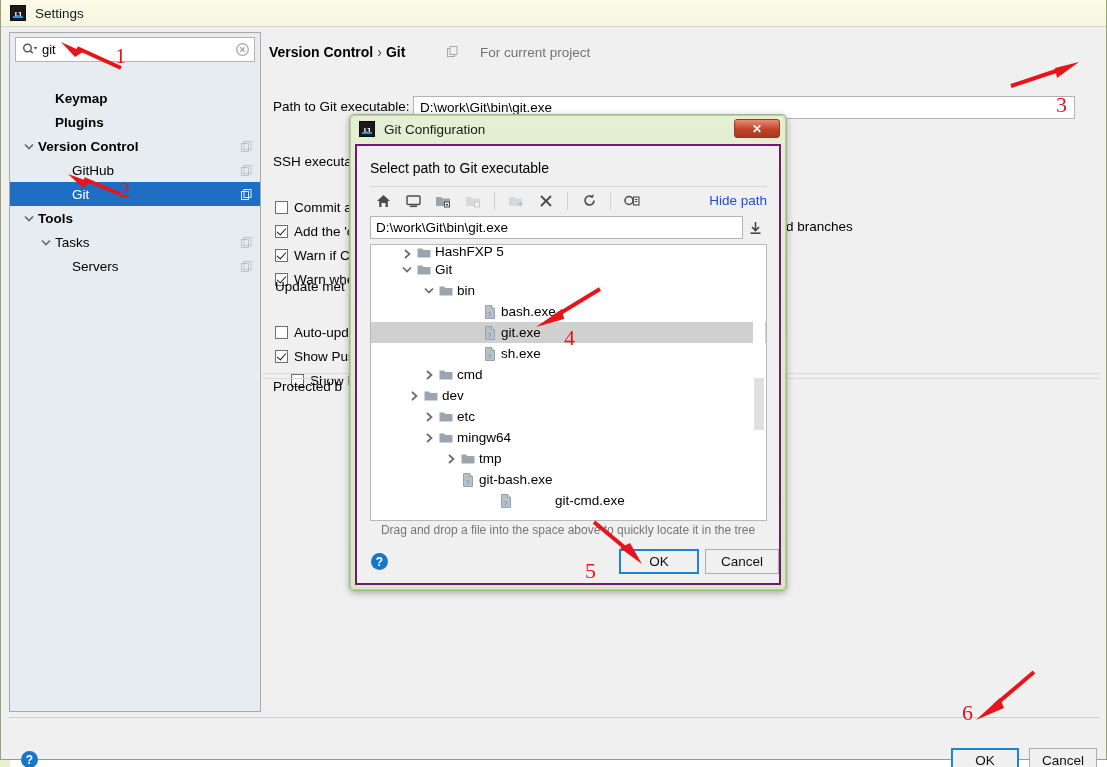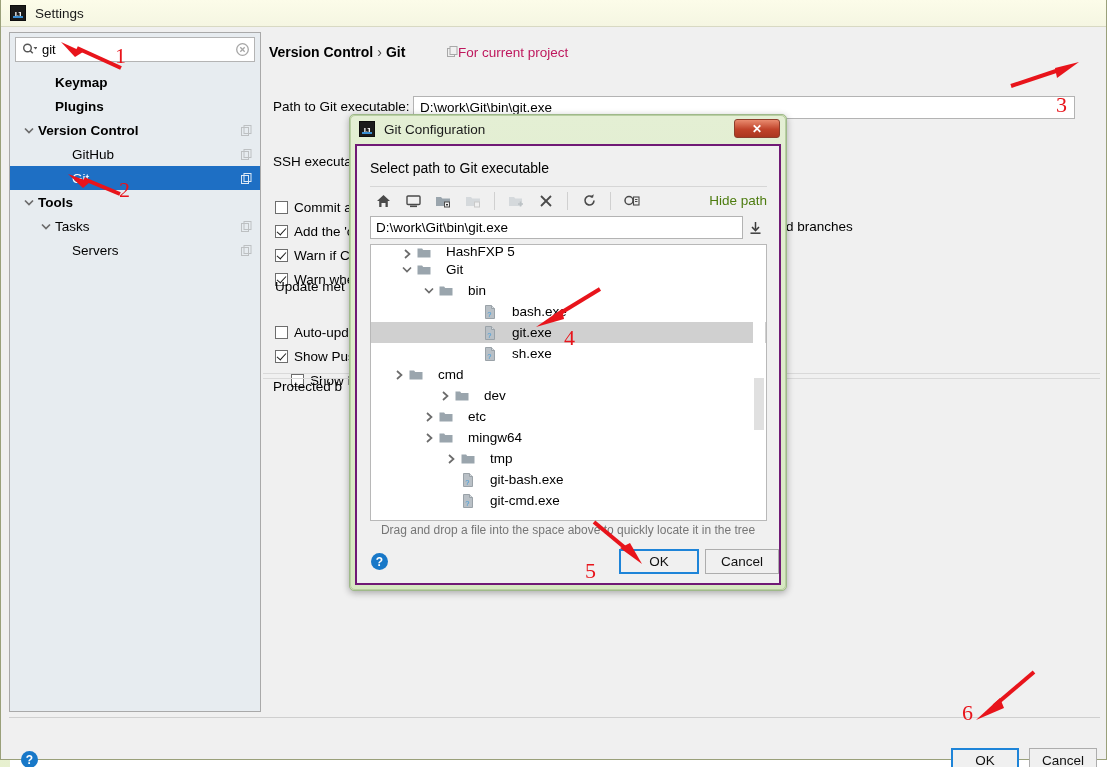--- a/index.html
+++ b/index.html
@@ -79,42 +79,42 @@
     position: relative;
   }
   .search-icon-box { width: 26px; display: flex; align-items: center; justify-content: center; }
   .search-input {
     border: none; outline: none; flex: 1; font-size: 13px;
     font-family: "Liberation Sans", sans-serif; color: #000; background: transparent;
     padding: 0; height: 21px;
   }
   .clear-icon { width: 24px; display: flex; align-items: center; justify-content: center; }
 
-  .tree { margin-top: 8px; }
+  .tree { margin-top: 24px; }
   .tree-row {
     height: 24px; display: flex; align-items: center; position: relative;
     font-size: 13.5px; padding-right: 8px;
   }
   .tree-row.selected { background: #1e6fc4; color: #fff; }
   .tree-row .twisty { width: 18px; display: flex; align-items: center; justify-content: center; flex: none; }
   .tree-row .label { white-space: nowrap; }
   .tree-row .label.bold { font-weight: bold; }
   .tree-row .copy-badge { margin-left: auto; opacity: .45; display: flex; }
   .tree-row.selected .copy-badge { opacity: .85; }
 
   
   .mainpanel {
     position: absolute; left: 262px; top: 5px; right: 6px; height: 680px;
     background: #f0f0f0; overflow: hidden;
   }
   .breadcrumb { position: absolute; left: 6px; top: 12px; font-size: 14px; font-weight: bold; white-space: nowrap; }
   .breadcrumb .sep { font-weight: normal; color: #444; margin: 0 4px; }
   .for-project {
-    position: absolute; left: 184px; top: 13px; color: #be185d; font-size: 13.5px;
-    display: flex; align-items: center; gap: 0; white-space: nowrap;
+    position: absolute; left: 184px; top: 13px; color: #737373; font-size: 13.5px;
+    display: flex; align-items: center; gap: 22px; white-space: nowrap;
   }
   .row-label { position: absolute; font-size: 13.5px; white-space: nowrap; }
   .path-field {
     position: absolute; left: 150px; top: 64px; width: 662px; height: 23px;
     background: #fff; border: 1px solid #b3b3b3; font-size: 13.5px;
     display: flex; align-items: center; padding-left: 6px;
   }
   .cb-row { position: absolute; display: flex; align-items: center; gap: 6px; font-size: 13.5px; white-space: nowrap; }
   .cbox {
     width: 13px; height: 13px; border: 1px solid #6d6d6d; background: #fff;
@@ -171,36 +171,36 @@
     background: #f0f0f0; border: 2px solid #701a75;
   }
   .dialog-heading { position: absolute; left: 13px; top: 14px; font-size: 14px; }
   .dlg-toolbar {
     position: absolute; left: 13px; top: 40px; right: 12px; height: 28px;
     display: flex; align-items: center; gap: 4px;
     border-top: 1px solid #d6d6d6;
   }
   .tbtn { width: 26px; height: 24px; display: flex; align-items: center; justify-content: center; }
   .tsep { width: 1px; height: 18px; background: #d0d0d0; margin: 0 4px; }
-  .hide-path { margin-left: auto; color: #4d7c0f; font-size: 13.5px; }
+  .hide-path { margin-left: auto; color: #1d4ed8; font-size: 13.5px; }
   .dlg-path-row { position: absolute; left: 13px; top: 70px; right: 12px; height: 23px; display: flex; align-items: center; }
   .dlg-path-field {
     flex: 1; height: 23px; background: #fff; border: 1px solid #b3b3b3;
     display: flex; align-items: center; padding-left: 5px; font-size: 13.5px;
   }
   .dlg-path-dl { width: 24px; display: flex; align-items: center; justify-content: center; }
   .dlg-tree {
     position: absolute; left: 13px; top: 98px; right: 12px; bottom: 62px;
     background: #fff; border: 1px solid #b8b8b8; overflow: hidden;
   }
   .ft-row { height: 21px; display: flex; align-items: center; font-size: 13.5px; white-space: nowrap; }
   .ft-row.sel { background: #d0d0d0; }
   .ft-twisty { width: 16px; display: flex; align-items: center; justify-content: center; flex: none; }
   .ft-icon { width: 18px; display: flex; align-items: center; justify-content: center; flex: none; }
-  .ft-name { margin-left: 13px; }
+  .ft-name { margin-left: 2px; }
   .dlg-scrollbar {
     position: absolute; right: 1px; top: 1px; width: 12px; bottom: 1px; background: #fff;
   }
   .dlg-scroll-thumb { position: absolute; left: 1px; width: 10px; top: 132px; height: 52px; background: #e0e0e0; }
   .dlg-hint { position: absolute; left: 0; right: 0; bottom: 46px; text-align: center; color: #767676; font-size: 12px; }
   .dlg-help {
     position: absolute; left: 14px; bottom: 13px; width: 17px; height: 17px; border-radius: 50%;
     background: #1878c8; color: #fff; font-size: 12px; font-weight: bold;
     display: flex; align-items: center; justify-content: center;
   }
@@ -573,70 +573,70 @@
               <span class="ft-twisty"></span>
               <span class="ft-icon">
                 <svg width="13" height="14" viewBox="0 0 13 14">
                   <path d="M1.5 0.5h6l3 3v10h-9Z" fill="#b9c0c6" stroke="#9aa2a8"></path>
                   <path d="M7.5 0.5v3h3" fill="#d5dade" stroke="#9aa2a8"></path>
                   <text x="3.2" y="12.4" font-size="7.5" fill="#3c9adc" font-family="Liberation Sans, sans-serif">?</text>
                 </svg>
               </span>
               <span class="ft-name">sh.exe</span>
             </div>
-            <div class="ft-row" style="padding-left: 20px;">
-              <span class="ft-twisty">
-                <svg width="9" height="10" viewBox="0 0 9 10">
-                  <path d="M2 1 L6.5 5 L2 9" fill="none" stroke="#6b6b6b" stroke-width="1.7"></path>
-                </svg>
-              </span>
-              <span class="ft-icon">
-                <svg width="14" height="12" viewBox="0 0 14 12">
-                  <path d="M0.5 1.5h4.6l1.1 1.4H13.5V10.5H0.5Z" fill="#9aa5ad"></path>
-                </svg>
-              </span>
-              <span class="ft-name">cmd</span>
-            </div>
-            <div class="ft-row" style="padding-left: 66px;">
-              <span class="ft-twisty">
-                <svg width="9" height="10" viewBox="0 0 9 10">
-                  <path d="M2 1 L6.5 5 L2 9" fill="none" stroke="#6b6b6b" stroke-width="1.7"></path>
-                </svg>
-              </span>
-              <span class="ft-icon">
-                <svg width="14" height="12" viewBox="0 0 14 12">
-                  <path d="M0.5 1.5h4.6l1.1 1.4H13.5V10.5H0.5Z" fill="#9aa5ad"></path>
-                </svg>
-              </span>
-              <span class="ft-name">dev</span>
-            </div>
             <div class="ft-row" style="padding-left: 50px;">
               <span class="ft-twisty">
                 <svg width="9" height="10" viewBox="0 0 9 10">
                   <path d="M2 1 L6.5 5 L2 9" fill="none" stroke="#6b6b6b" stroke-width="1.7"></path>
                 </svg>
               </span>
               <span class="ft-icon">
                 <svg width="14" height="12" viewBox="0 0 14 12">
                   <path d="M0.5 1.5h4.6l1.1 1.4H13.5V10.5H0.5Z" fill="#9aa5ad"></path>
                 </svg>
               </span>
-              <span class="ft-name">etc</span>
+              <span class="ft-name">cmd</span>
+            </div>
+            <div class="ft-row" style="padding-left: 35px;">
+              <span class="ft-twisty">
+                <svg width="9" height="10" viewBox="0 0 9 10">
+                  <path d="M2 1 L6.5 5 L2 9" fill="none" stroke="#6b6b6b" stroke-width="1.7"></path>
+                </svg>
+              </span>
+              <span class="ft-icon">
+                <svg width="14" height="12" viewBox="0 0 14 12">
+                  <path d="M0.5 1.5h4.6l1.1 1.4H13.5V10.5H0.5Z" fill="#9aa5ad"></path>
+                </svg>
+              </span>
+              <span class="ft-name">dev</span>
             </div>
             <div class="ft-row" style="padding-left: 50px;">
               <span class="ft-twisty">
                 <svg width="9" height="10" viewBox="0 0 9 10">
                   <path d="M2 1 L6.5 5 L2 9" fill="none" stroke="#6b6b6b" stroke-width="1.7"></path>
                 </svg>
               </span>
               <span class="ft-icon">
                 <svg width="14" height="12" viewBox="0 0 14 12">
                   <path d="M0.5 1.5h4.6l1.1 1.4H13.5V10.5H0.5Z" fill="#9aa5ad"></path>
                 </svg>
               </span>
+              <span class="ft-name">etc</span>
+            </div>
+            <div class="ft-row" style="padding-left: 50px;">
+              <span class="ft-twisty">
+                <svg width="9" height="10" viewBox="0 0 9 10">
+                  <path d="M2 1 L6.5 5 L2 9" fill="none" stroke="#6b6b6b" stroke-width="1.7"></path>
+                </svg>
+              </span>
+              <span class="ft-icon">
+                <svg width="14" height="12" viewBox="0 0 14 12">
+                  <path d="M0.5 1.5h4.6l1.1 1.4H13.5V10.5H0.5Z" fill="#9aa5ad"></path>
+                </svg>
+              </span>
               <span class="ft-name">mingw64</span>
             </div>
             <div class="ft-row" style="padding-left: 72px;">
               <span class="ft-twisty">
                 <svg width="9" height="10" viewBox="0 0 9 10">
                   <path d="M2 1 L6.5 5 L2 9" fill="none" stroke="#6b6b6b" stroke-width="1.7"></path>
                 </svg>
               </span>
               <span class="ft-icon">
                 <svg width="14" height="12" viewBox="0 0 14 12">
@@ -649,21 +649,21 @@
               <span class="ft-twisty"></span>
               <span class="ft-icon">
                 <svg width="13" height="14" viewBox="0 0 13 14">
                   <path d="M1.5 0.5h6l3 3v10h-9Z" fill="#b9c0c6" stroke="#9aa2a8"></path>
                   <path d="M7.5 0.5v3h3" fill="#d5dade" stroke="#9aa2a8"></path>
                   <text x="3.2" y="12.4" font-size="7.5" fill="#3c9adc" font-family="Liberation Sans, sans-serif">?</text>
                 </svg>
               </span>
               <span class="ft-name">git-bash.exe</span>
             </div>
-            <div class="ft-row" style="padding-left: 72px;">
+            <div class="ft-row" style="padding-left: 72px; gap: 38px;">
               <span class="ft-twisty"></span>
               <span class="ft-icon">
                 <svg width="13" height="14" viewBox="0 0 13 14">
                   <path d="M1.5 0.5h6l3 3v10h-9Z" fill="#b9c0c6" stroke="#9aa2a8"></path>
                   <path d="M7.5 0.5v3h3" fill="#d5dade" stroke="#9aa2a8"></path>
                   <text x="3.2" y="12.4" font-size="7.5" fill="#3c9adc" font-family="Liberation Sans, sans-serif">?</text>
                 </svg>
               </span>
               <span class="ft-name">git-cmd.exe</span>
             </div>

